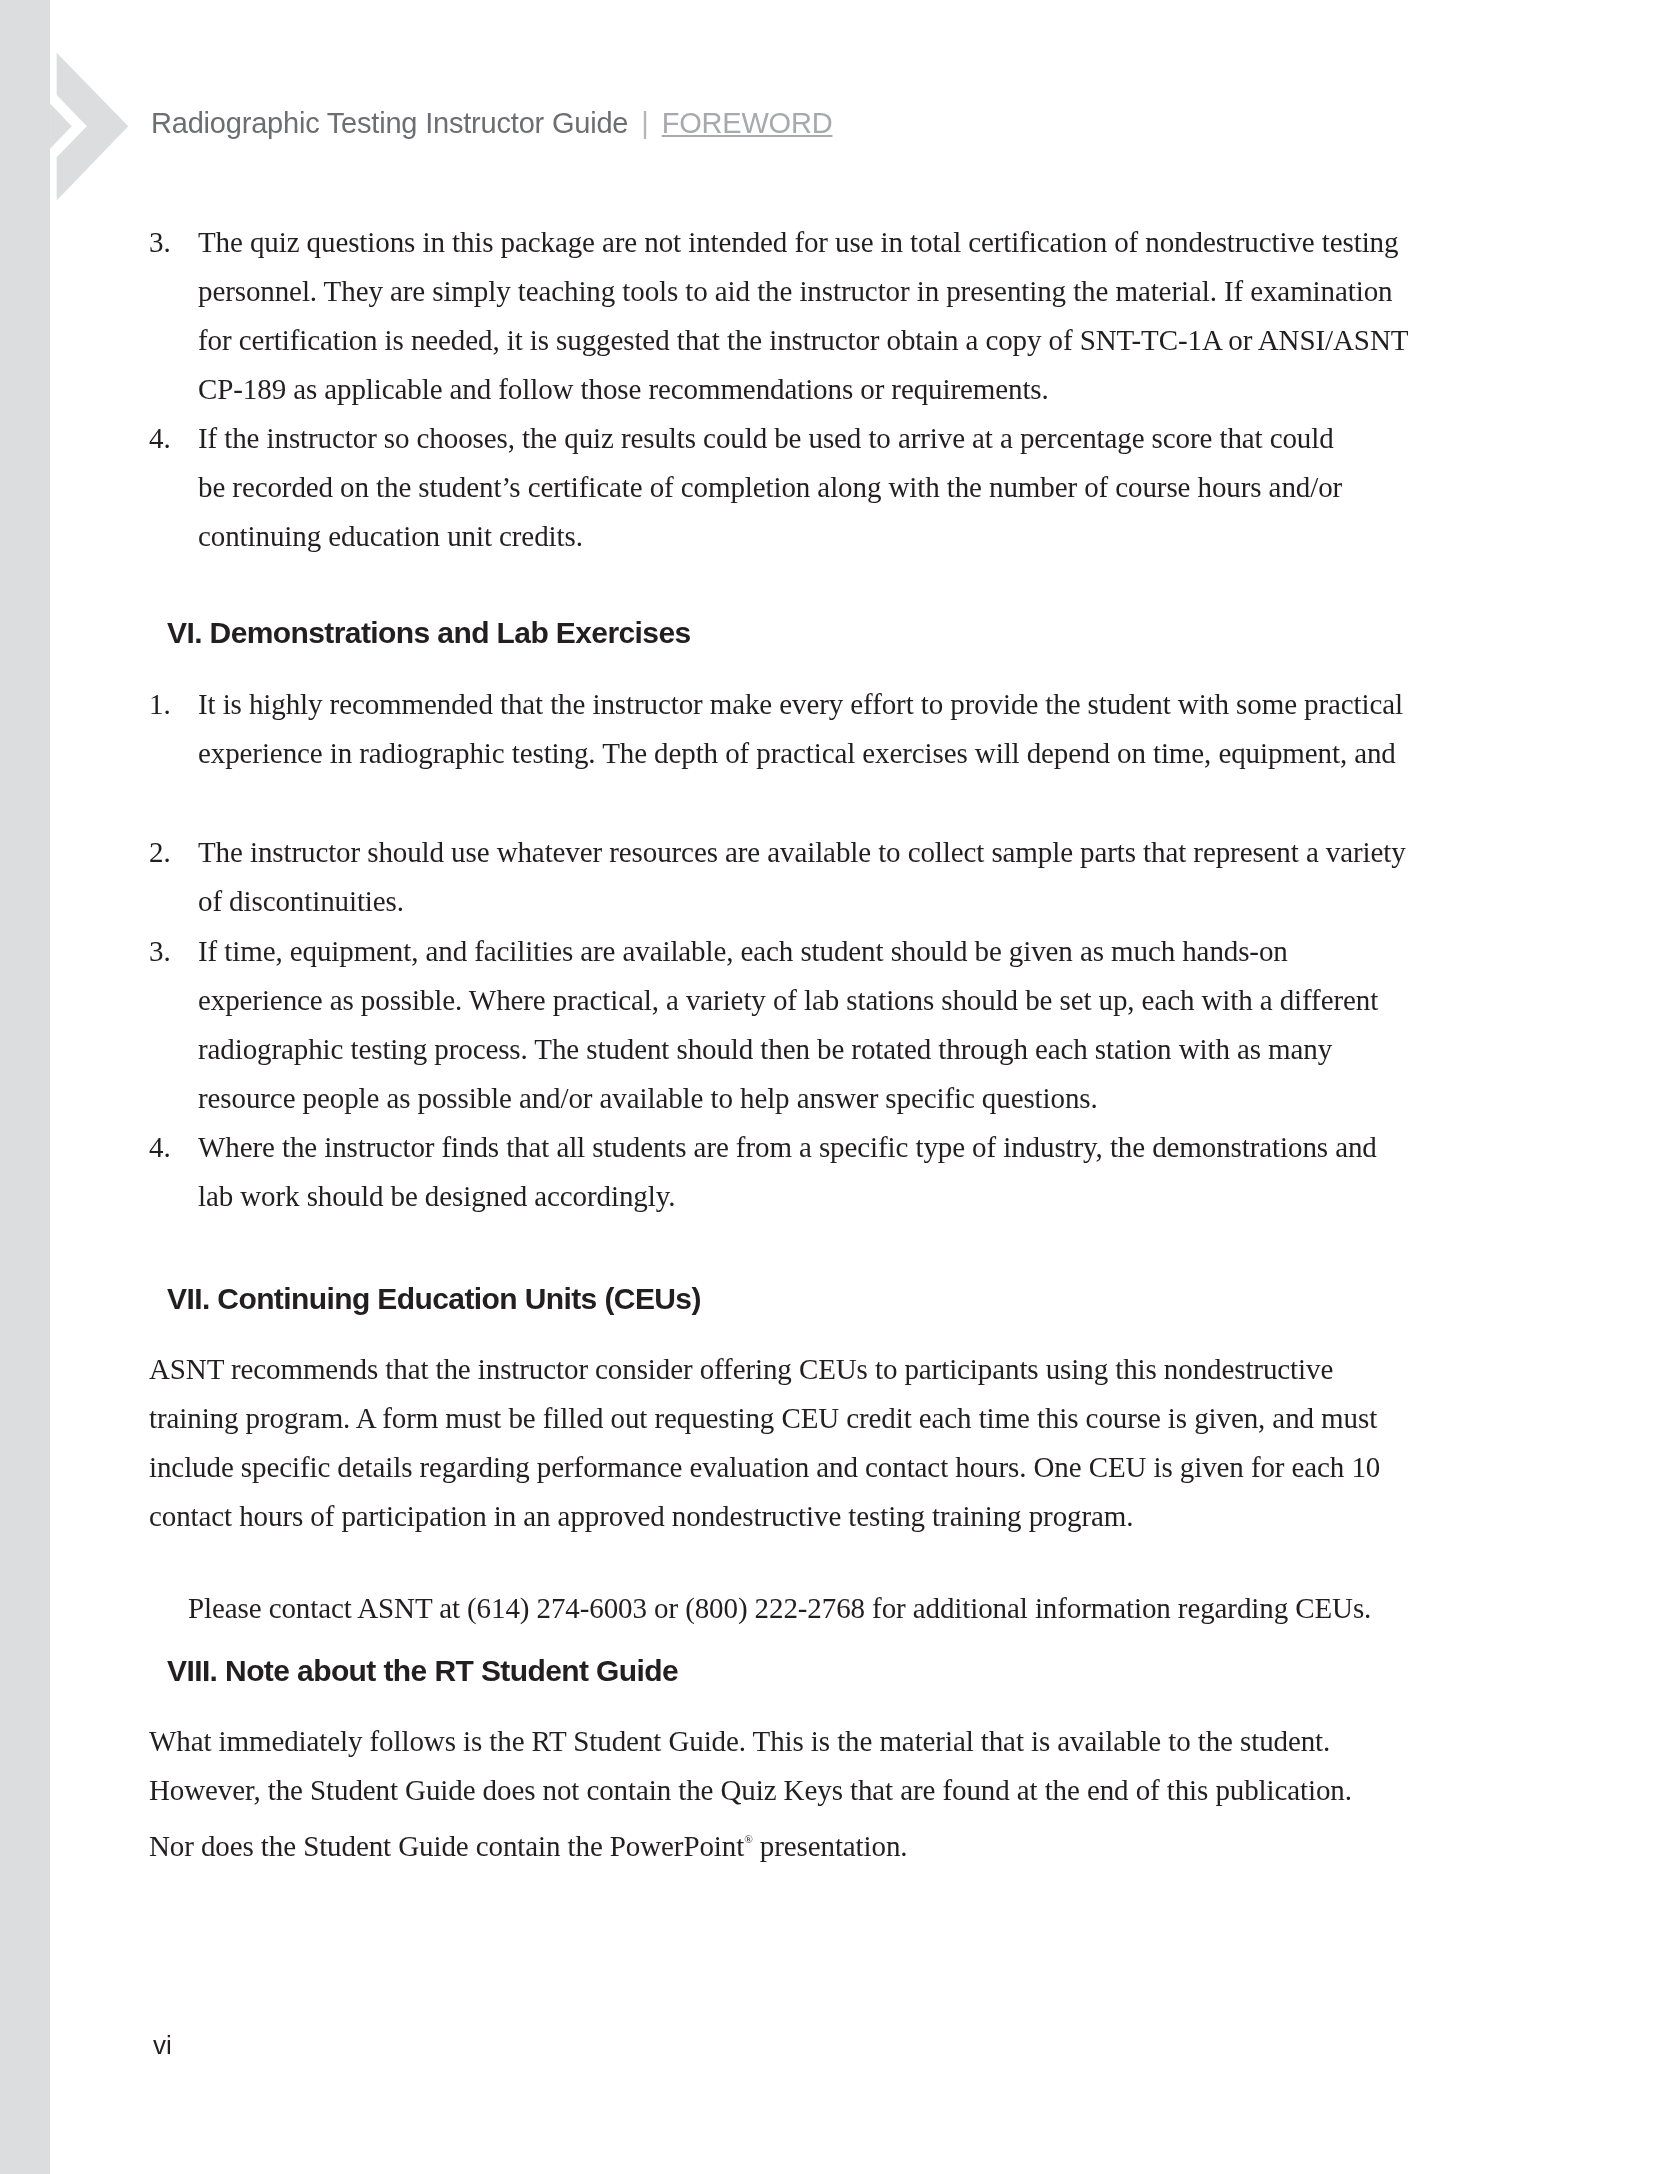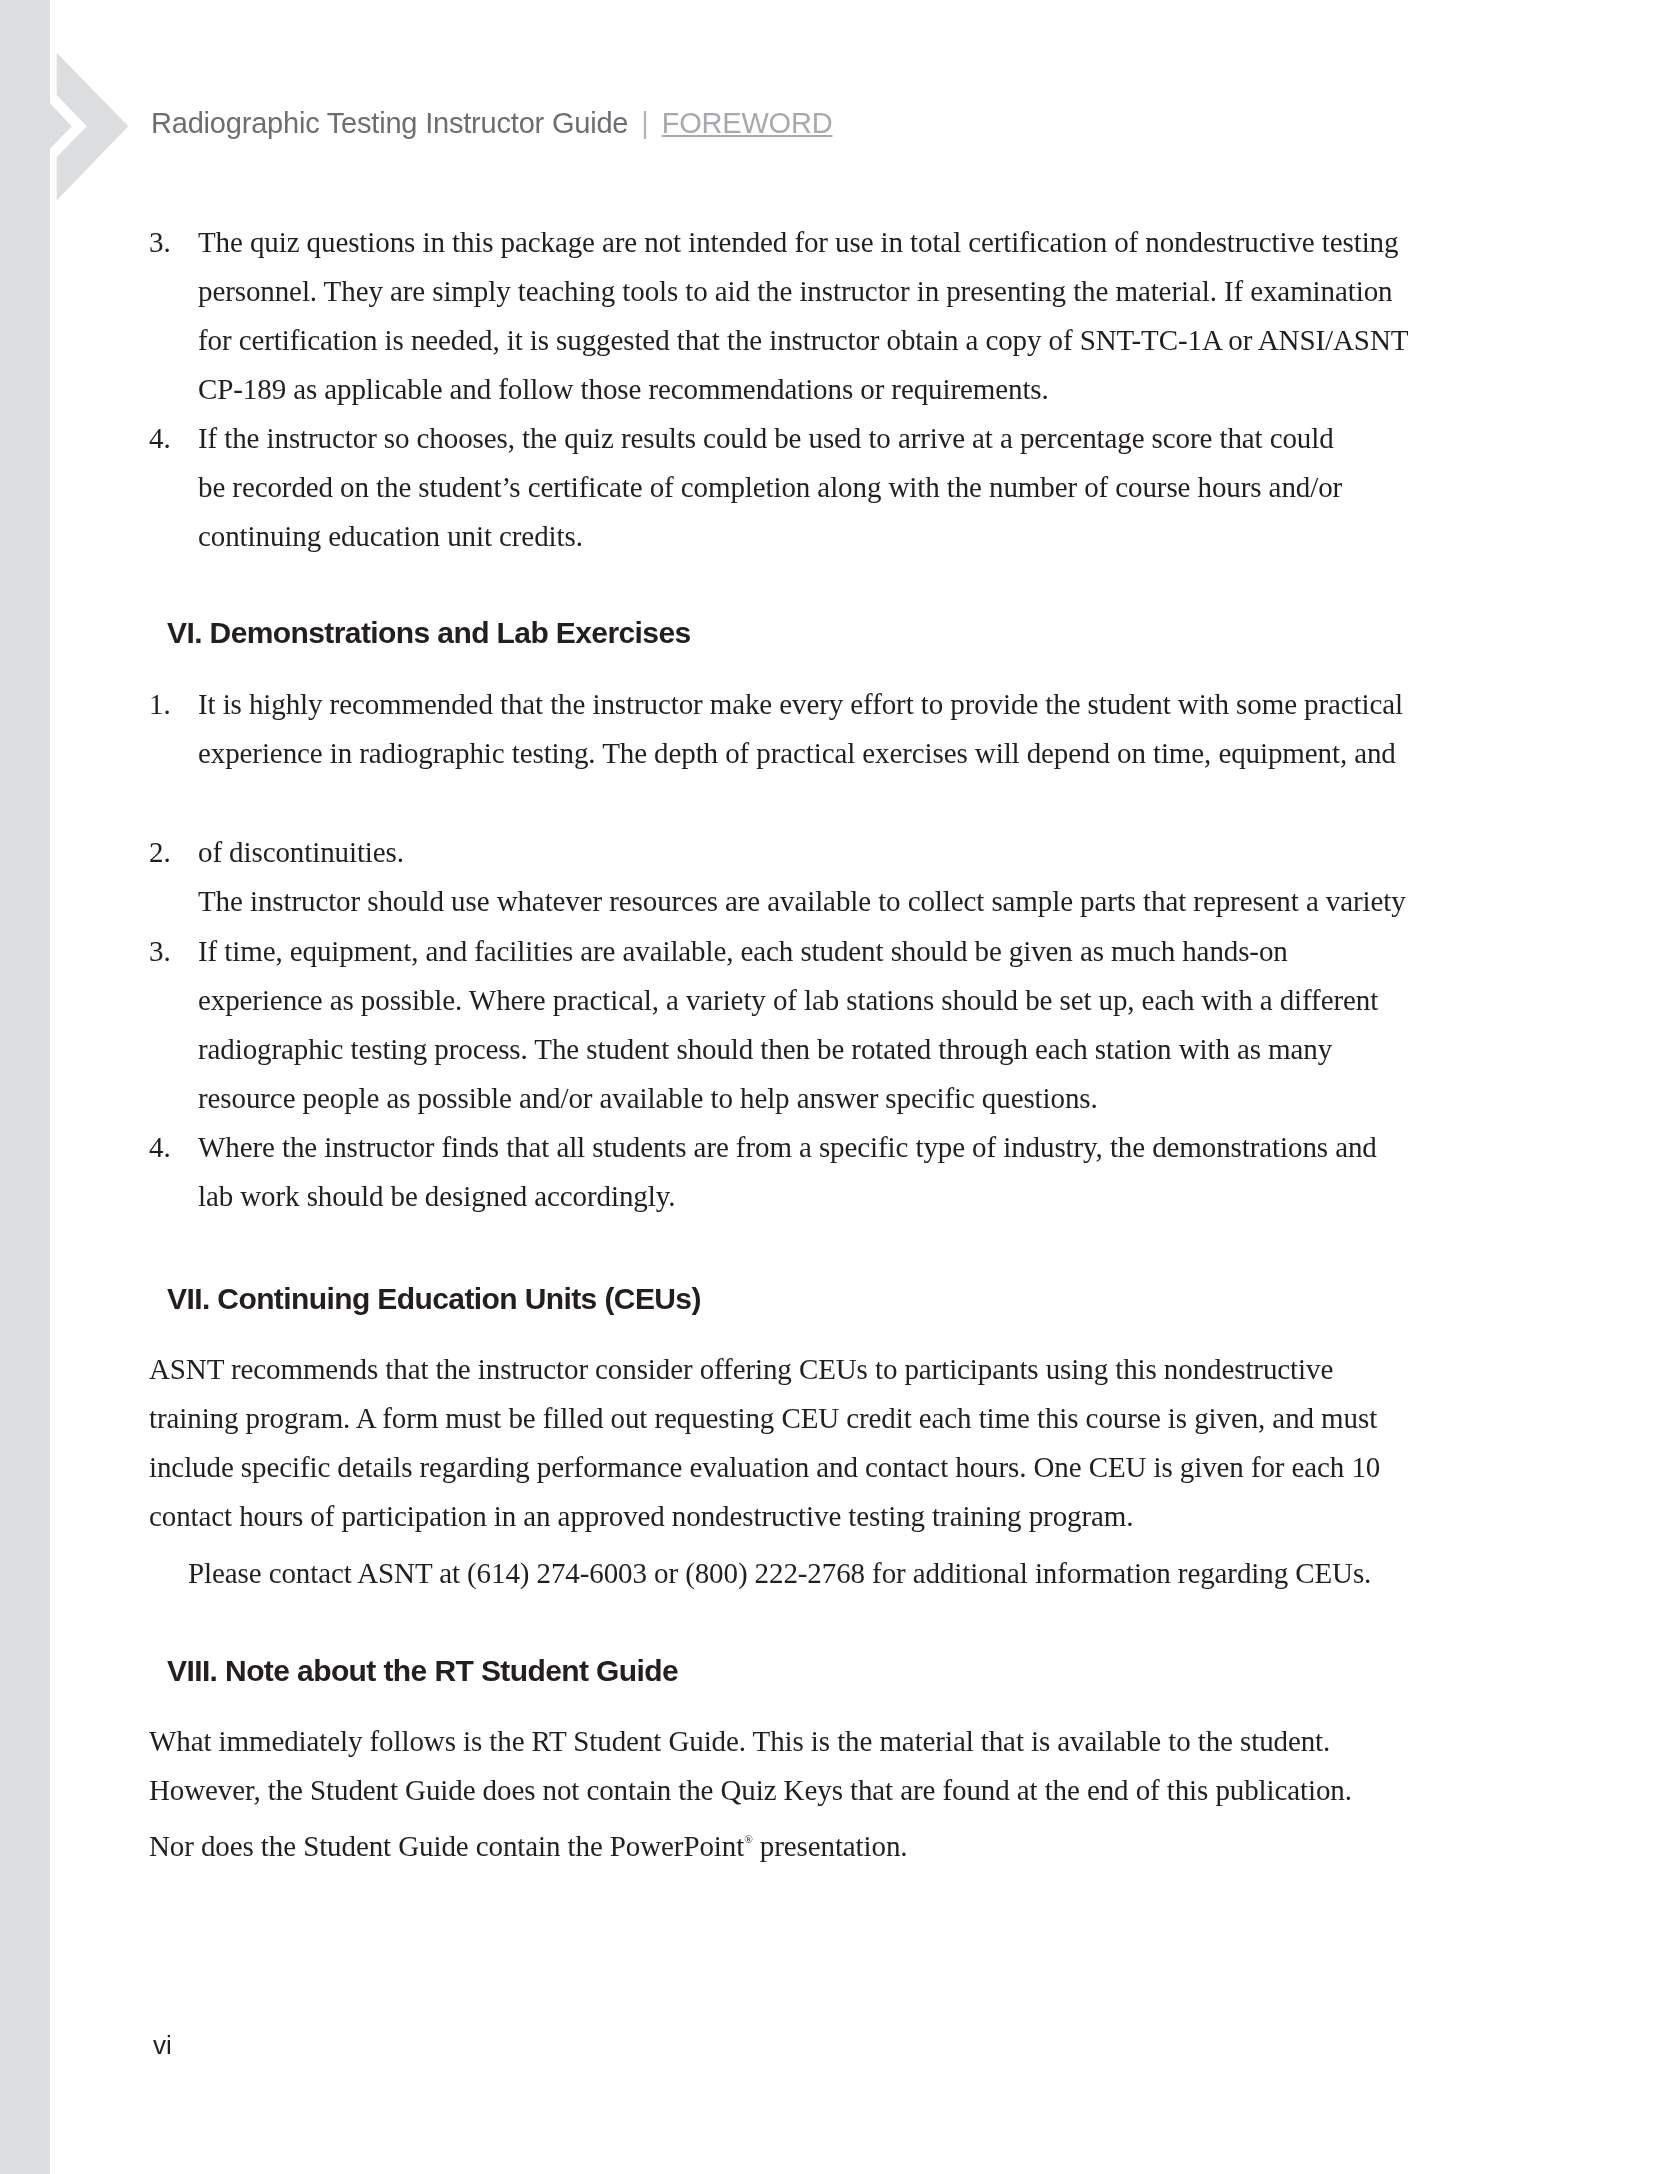--- a/index.html
+++ b/index.html
@@ -55,21 +55,21 @@
     font-family: "Liberation Sans", sans-serif;
     font-weight: bold;
     font-size: 30px;
     line-height: 38px;
     letter-spacing: -0.6px;
     white-space: nowrap;
     color: #231f20;
     margin-left: 18px;
   }
   .para { position: absolute; left: 0; }
-  .indent-para { position: absolute; left: 39px; }
+  .indent-para { position: absolute; left: 39px; margin-top: 35px; }
   sup.reg { font-size: 11.3px; vertical-align: 13px; }
 
   .page-number {
     position: absolute;
     left: 153px; top: 2031px;
     font-family: "Liberation Sans", sans-serif;
     font-size: 26px;
     line-height: 28px;
     color: #231f20;
   }
@@ -113,22 +113,22 @@
   <div class="list-item serif" style="top:680px;">
     <span class="num">1.</span>
     <div class="lines">
       <span class="line">It is highly recommended that the instructor make every effort to provide the student with some practical</span>
       <span class="line">experience in radiographic testing. The depth of practical exercises will depend on time, equipment, and</span>
     </div>
   </div>
   <div class="list-item serif" style="top:828px;">
     <span class="num">2.</span>
     <div class="lines">
+      <span class="line">The instructor should use whatever resources are available to collect sample parts that represent a variety</span>
       <span class="line">of discontinuities.</span>
-      <span class="line">The instructor should use whatever resources are available to collect sample parts that represent a variety</span>
     </div>
   </div>
   <div class="list-item serif" style="top:927px;">
     <span class="num">3.</span>
     <div class="lines">
       <span class="line">If time, equipment, and facilities are available, each student should be given as much hands-on</span>
       <span class="line">experience as possible. Where practical, a variety of lab stations should be set up, each with a different</span>
       <span class="line">radiographic testing process. The student should then be rotated through each station with as many</span>
       <span class="line">resource people as possible and/or available to help answer specific questions.</span>
     </div>

